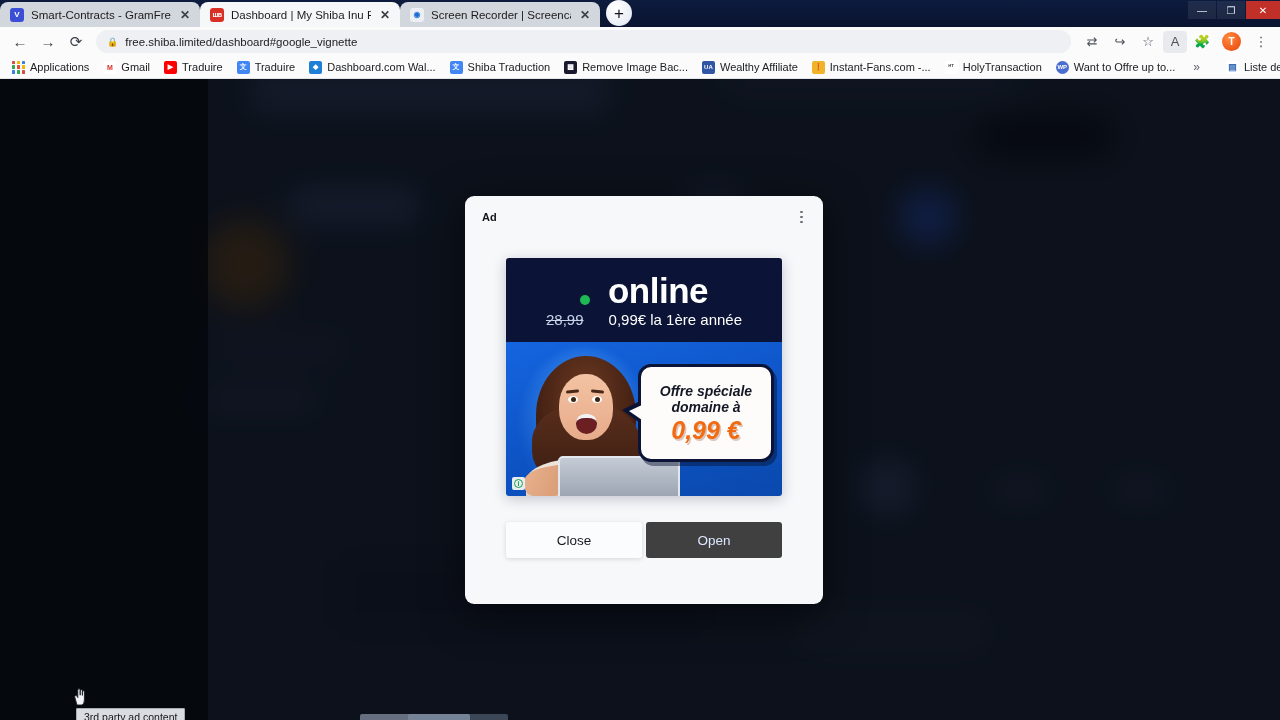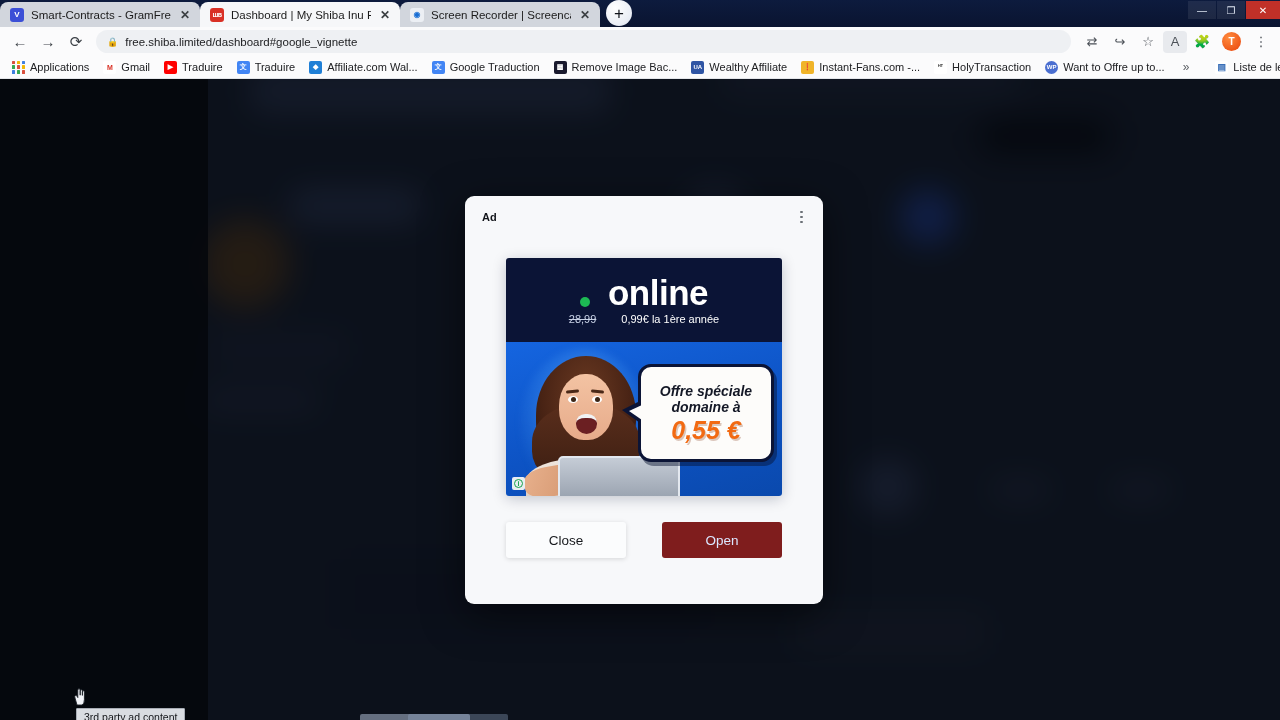--- a/index.html
+++ b/index.html
@@ -163,21 +163,21 @@
   .brand {
     display: flex; align-items: baseline; gap: 16px;
     font-size: 35px; font-weight: bold; color: #ffffff;
     letter-spacing: -0.5px; line-height: 1;
   }
   .brand .dot {
     width: 10px; height: 10px; border-radius: 50%;
     background: #1db954; display: inline-block; margin-right: 2px;
     align-self: flex-end; margin-bottom: 3px;
   }
-  .priceline { font-size: 11px; color: #ffffff; display: flex; gap: 25px; align-items: baseline; justify-content: flex-end; }
+  .priceline { font-size: 15px; color: #ffffff; display: flex; gap: 25px; align-items: baseline; justify-content: flex-end; }
   .strike { text-decoration: line-through; color: #c9d2e6; }
   .cr-bot {
     position: absolute; top: 84px; left: 0; right: 0; bottom: 0;
     background: linear-gradient(165deg, #1565e0 0%, #0d53c4 55%, #0a49ad 100%);
     overflow: hidden;
   }
   .glow {
     position: absolute; left: 14px; top: 6px; width: 128px; height: 150px;
     border-radius: 50% 50% 46% 46%;
     background: radial-gradient(ellipse at 50% 45%, rgba(130,200,255,0.75) 0%, rgba(70,150,240,0.25) 55%, rgba(20,90,200,0) 75%);
@@ -269,26 +269,26 @@
     width: 9px; height: 9px; border-radius: 50%;
     border: 1.4px solid #16a34a; color: #16a34a; font-size: 7px;
     font-style: normal; font-weight: bold; line-height: 7px; text-align: center;
   }
 
   .btnrow {
     position: absolute; left: 41px; bottom: 46px; width: 276px;
     display: flex; justify-content: space-between; align-items: center;
   }
   .btn {
-    width: 120px; height: 36px; border-radius: 3px;
+    width: 136px; height: 36px; border-radius: 3px;
     display: flex; align-items: center; justify-content: center;
     font-size: 13.5px; border: none;
   }
   .btn-close { background: #fbfcfd; color: #17191d; box-shadow: 0 1px 5px rgba(0,0,0,0.14); }
-  .btn-open { background: #7f1d1d; color: #dbe7ff; font-weight: 500; }
+  .btn-open { background: #404040; color: #dbe7ff; font-weight: 500; }
 
   
   .cursor { position: absolute; left: 72px; top: 608px; width: 16px; height: 20px; }
   .tooltip {
     position: absolute; left: 76px; top: 629px;
     background: #d9dce1; color: #14161a; font-size: 10.5px;
     padding: 2px 7px; border: 1px solid #a7acb4; border-radius: 1px;
     white-space: nowrap;
   }
   .taskbar-hint {
@@ -370,25 +370,25 @@
     <div class="bm">
       <span class="bmico" style="background:#ff0000;">▶</span>
       <span>Traduire</span>
     </div>
     <div class="bm">
       <span class="bmico" style="background:#4285f4;">文</span>
       <span>Traduire</span>
     </div>
     <div class="bm">
       <span class="bmico" style="background:#1f7fd6;">◆</span>
-      <span>Affiliate.com Wal...</span>
+      <span>Dashboard.com Wal...</span>
     </div>
     <div class="bm">
       <span class="bmico" style="background:#4285f4;">文</span>
-      <span>Google Traduction</span>
+      <span>Shiba Traduction</span>
     </div>
     <div class="bm">
       <span class="bmico" style="background:#1a1a2e;">▩</span>
       <span>Remove Image Bac...</span>
     </div>
     <div class="bm">
       <span class="bmico" style="background:#2f55a4;font-size:6px;">UA</span>
       <span>Wealthy Affiliate</span>
     </div>
     <div class="bm">
@@ -476,21 +476,21 @@
             <span class="brow r"></span>
             <span class="eye l"></span>
             <span class="eye r"></span>
             <span class="mouth"></span>
           </div>
         </div>
         <div class="laptop"></div>
         <div class="bubble">
           <div class="b1">Offre spéciale</div>
           <div class="b2">domaine à</div>
-          <div class="b3">0,55 €</div>
+          <div class="b3">0,99 €</div>
         </div>
         <div class="adchoice">
             <i>i</i>
           </div>
       </div>
     </div>
 
     <div class="btnrow">
       <button class="btn btn-close">Close</button>
       <button class="btn btn-open">Open</button>

